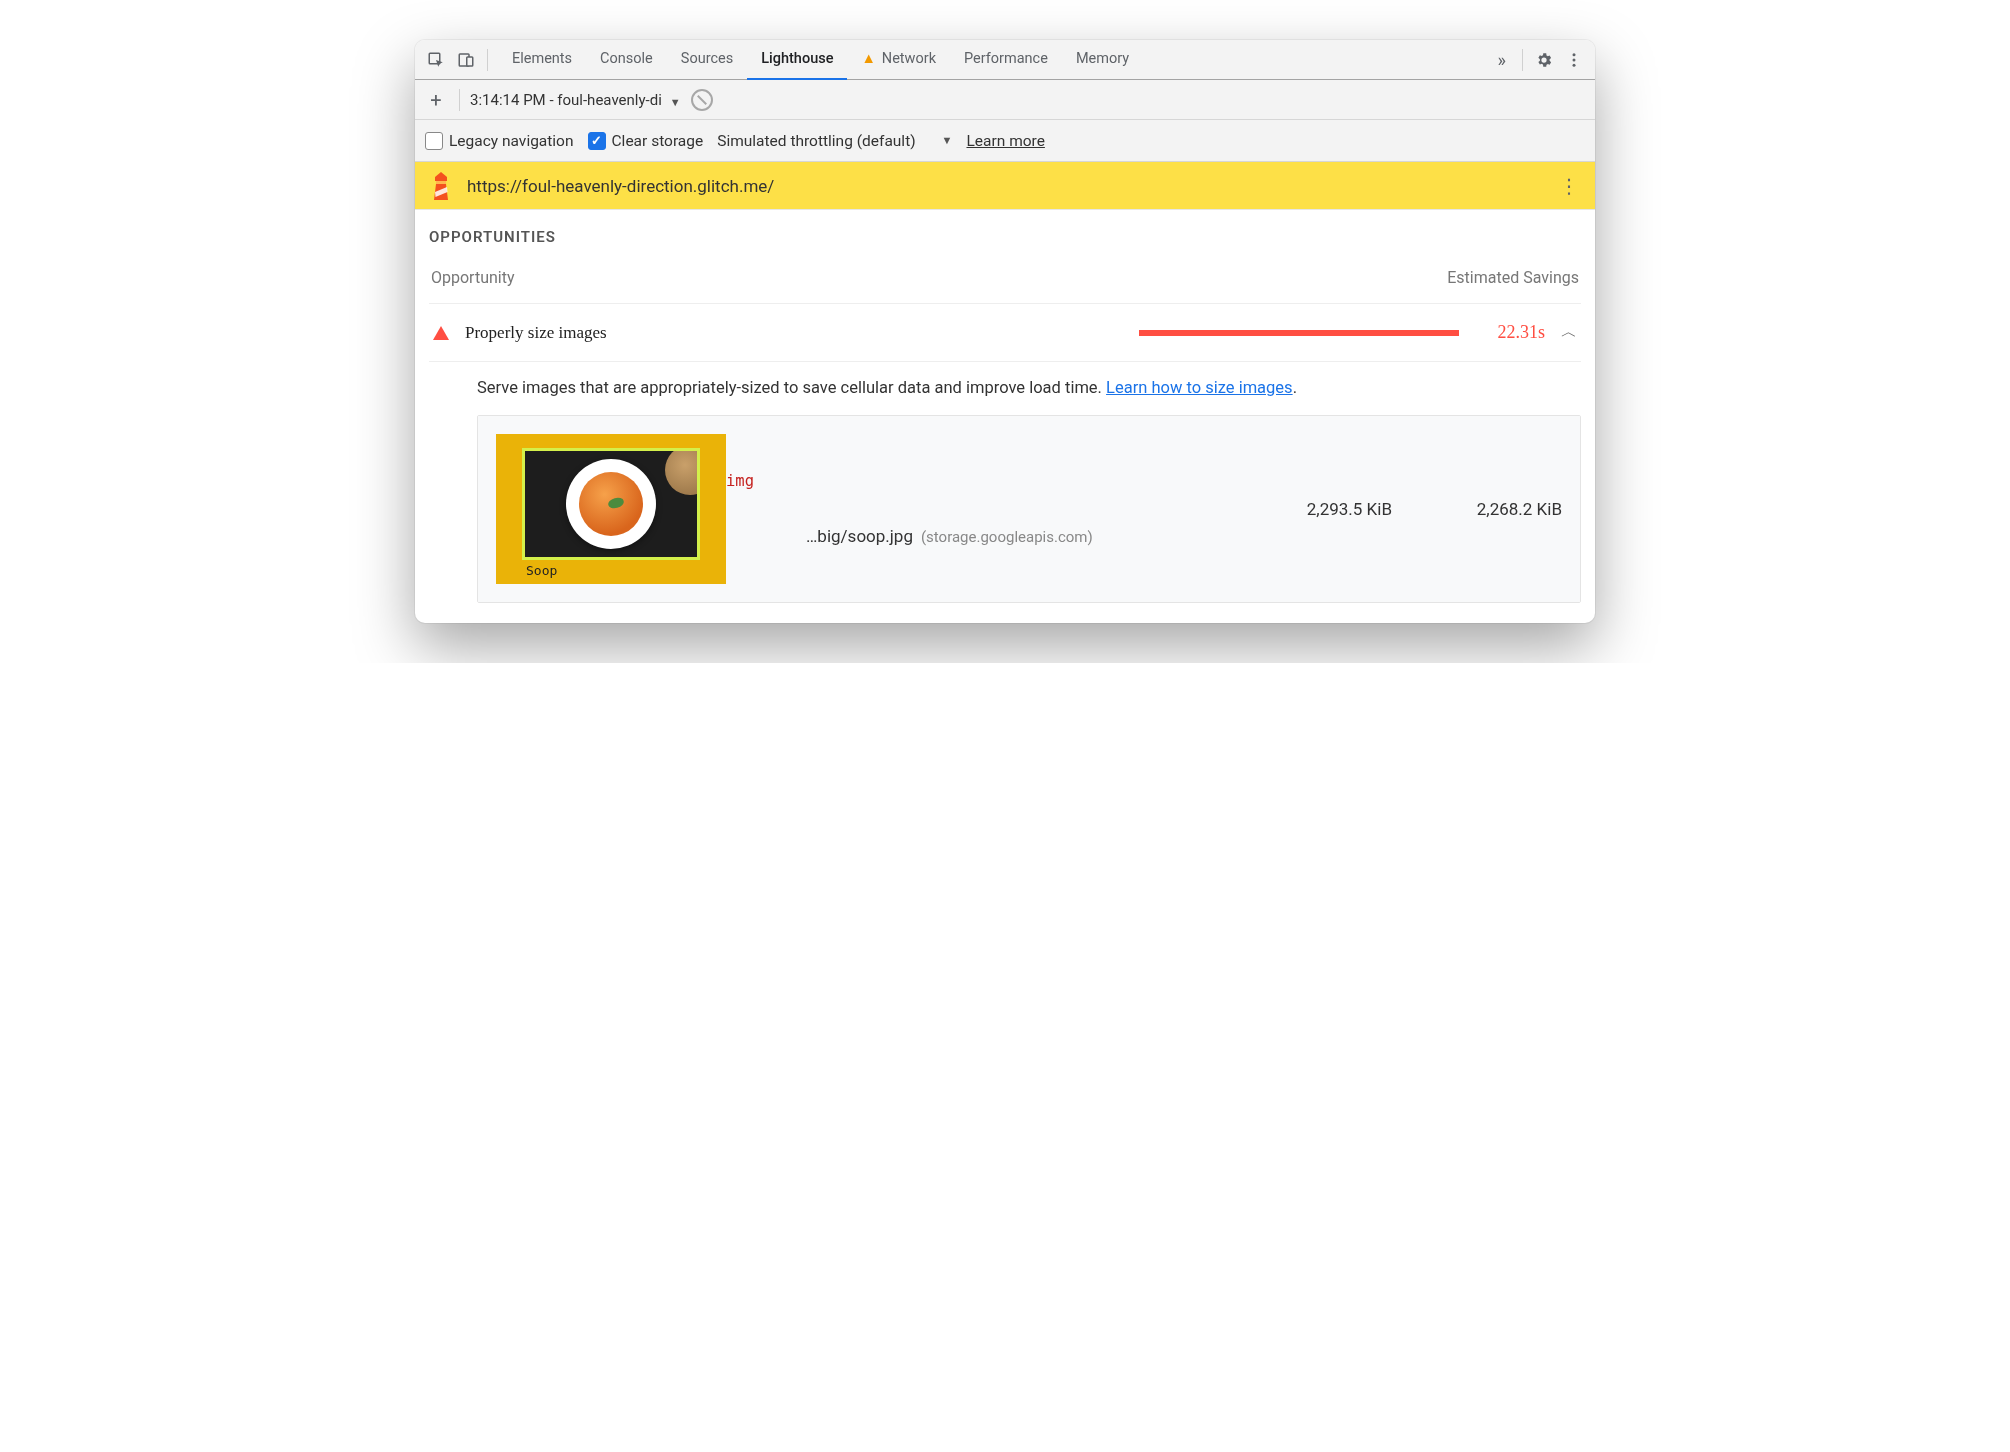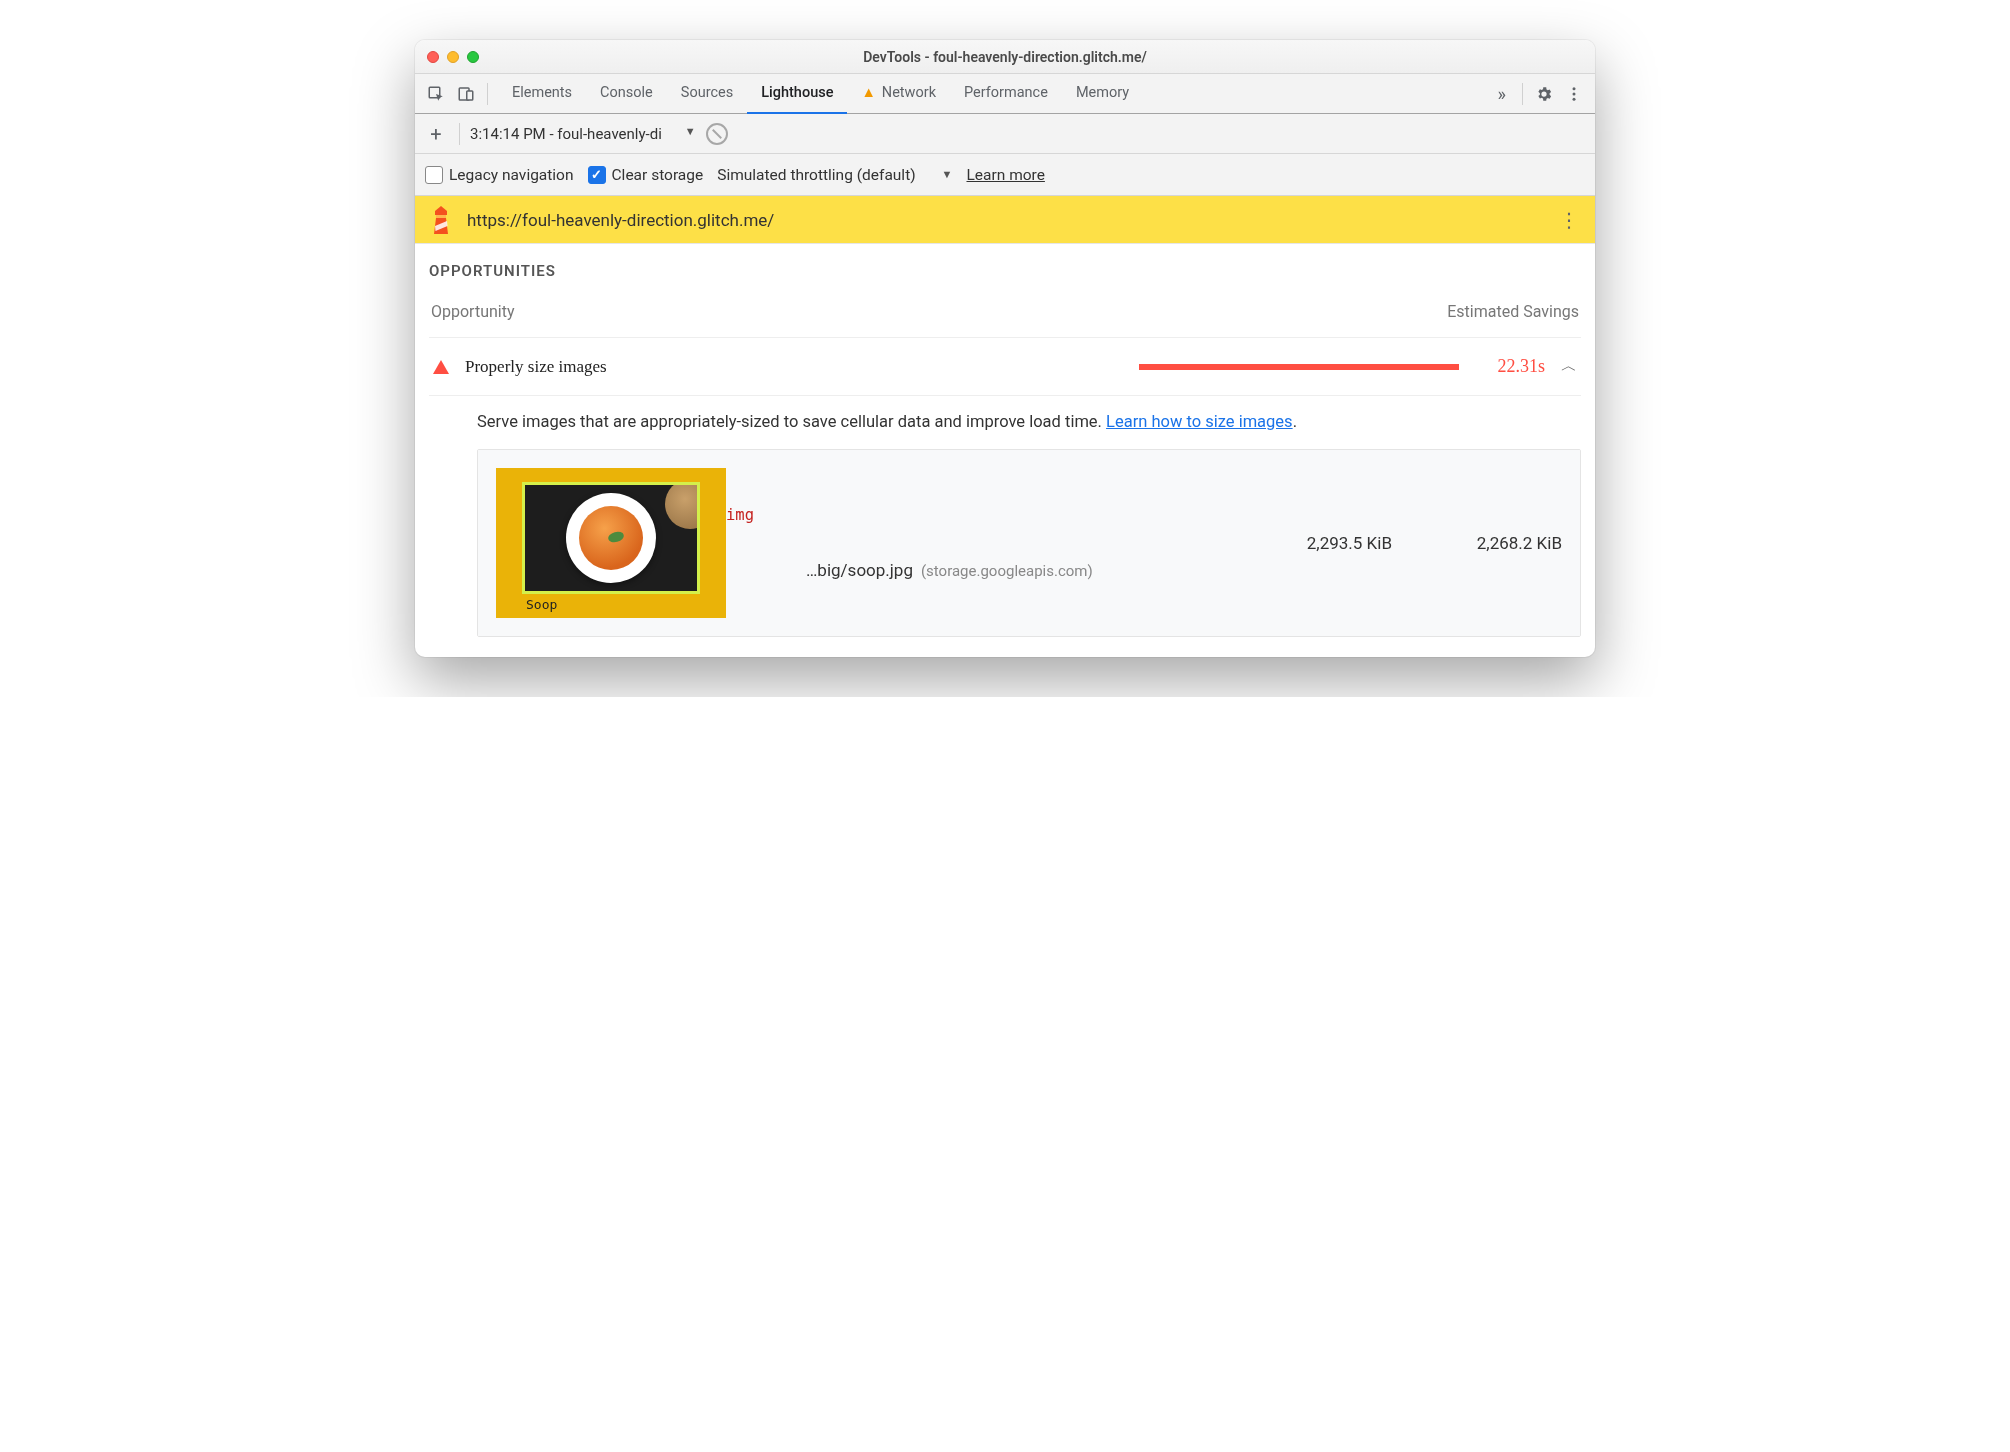--- a/index.html
+++ b/index.html
@@ -73,21 +73,21 @@
     height:40px; border-bottom:1px solid #d6d6d6;
     padding:0 8px; gap:10px; background:#f3f3f3;
     font-size:15px; color:#333;
   }
   .plus-btn {
     width:26px;height:26px;display:flex;align-items:center;justify-content:center;
     font-size:20px;color:#5f6368;cursor:pointer;
   }
   .toolbar .sep { width:1px;height:22px;background:#d0d0d0;}
   .run-select {
-    display:flex;align-items:flex-start;gap:19px;color:#333;cursor:pointer;
+    display:flex;align-items:flex-end;gap:4px;color:#333;cursor:pointer;
     max-width:260px; white-space:nowrap; overflow:hidden;
   }
   .run-select .caret { font-size:11px; color:#555; margin-left:4px;}
   .clear-icon {
     width:22px;height:22px;border:2px solid #888;border-radius:50%;
     position:relative; cursor:pointer; opacity:0.7;
   }
   .clear-icon::after{
     content:""; position:absolute; left:3px; right:3px; top:50%; height:2px;
     background:#888; transform:rotate(45deg); transform-origin:center;
@@ -223,28 +223,20 @@
   .url-line { display:flex; align-items:baseline; gap:8px; padding-left:50px;}
   .url-path { color:#333; font-size:17px;}
   .url-host { color:#888; font-size:15px;}
   .num { text-align:right; font-size:17px; color:#333; font-variant-numeric:tabular-nums; white-space:nowrap;}
 </style>
 </head>
 <body>
 
 <div class="window">
 
-  <div class="titlebar">
-    <div class="traffic">
-      <span class="tl-red"></span>
-      <span class="tl-yellow"></span>
-      <span class="tl-green"></span>
-    </div>
-    <div class="titlebar-title">DevTools - foul-heavenly-direction.glitch.me/</div>
-  </div>
 
   <div class="tabbar">
     <div class="tb-iconbtn">
       <svg width="18" height="18" viewBox="0 0 24 24" fill="none" stroke="#5f6368" stroke-width="2">
           <rect x="3" y="3" width="14" height="14" rx="1"></rect>
           <path d="M12 12 L21 15 L17 17 L15 21 Z" fill="#5f6368" stroke="none"></path>
         </svg>
     </div>
     <div class="tb-iconbtn">
       <svg width="18" height="18" viewBox="0 0 24 24" fill="none" stroke="#5f6368" stroke-width="2">

